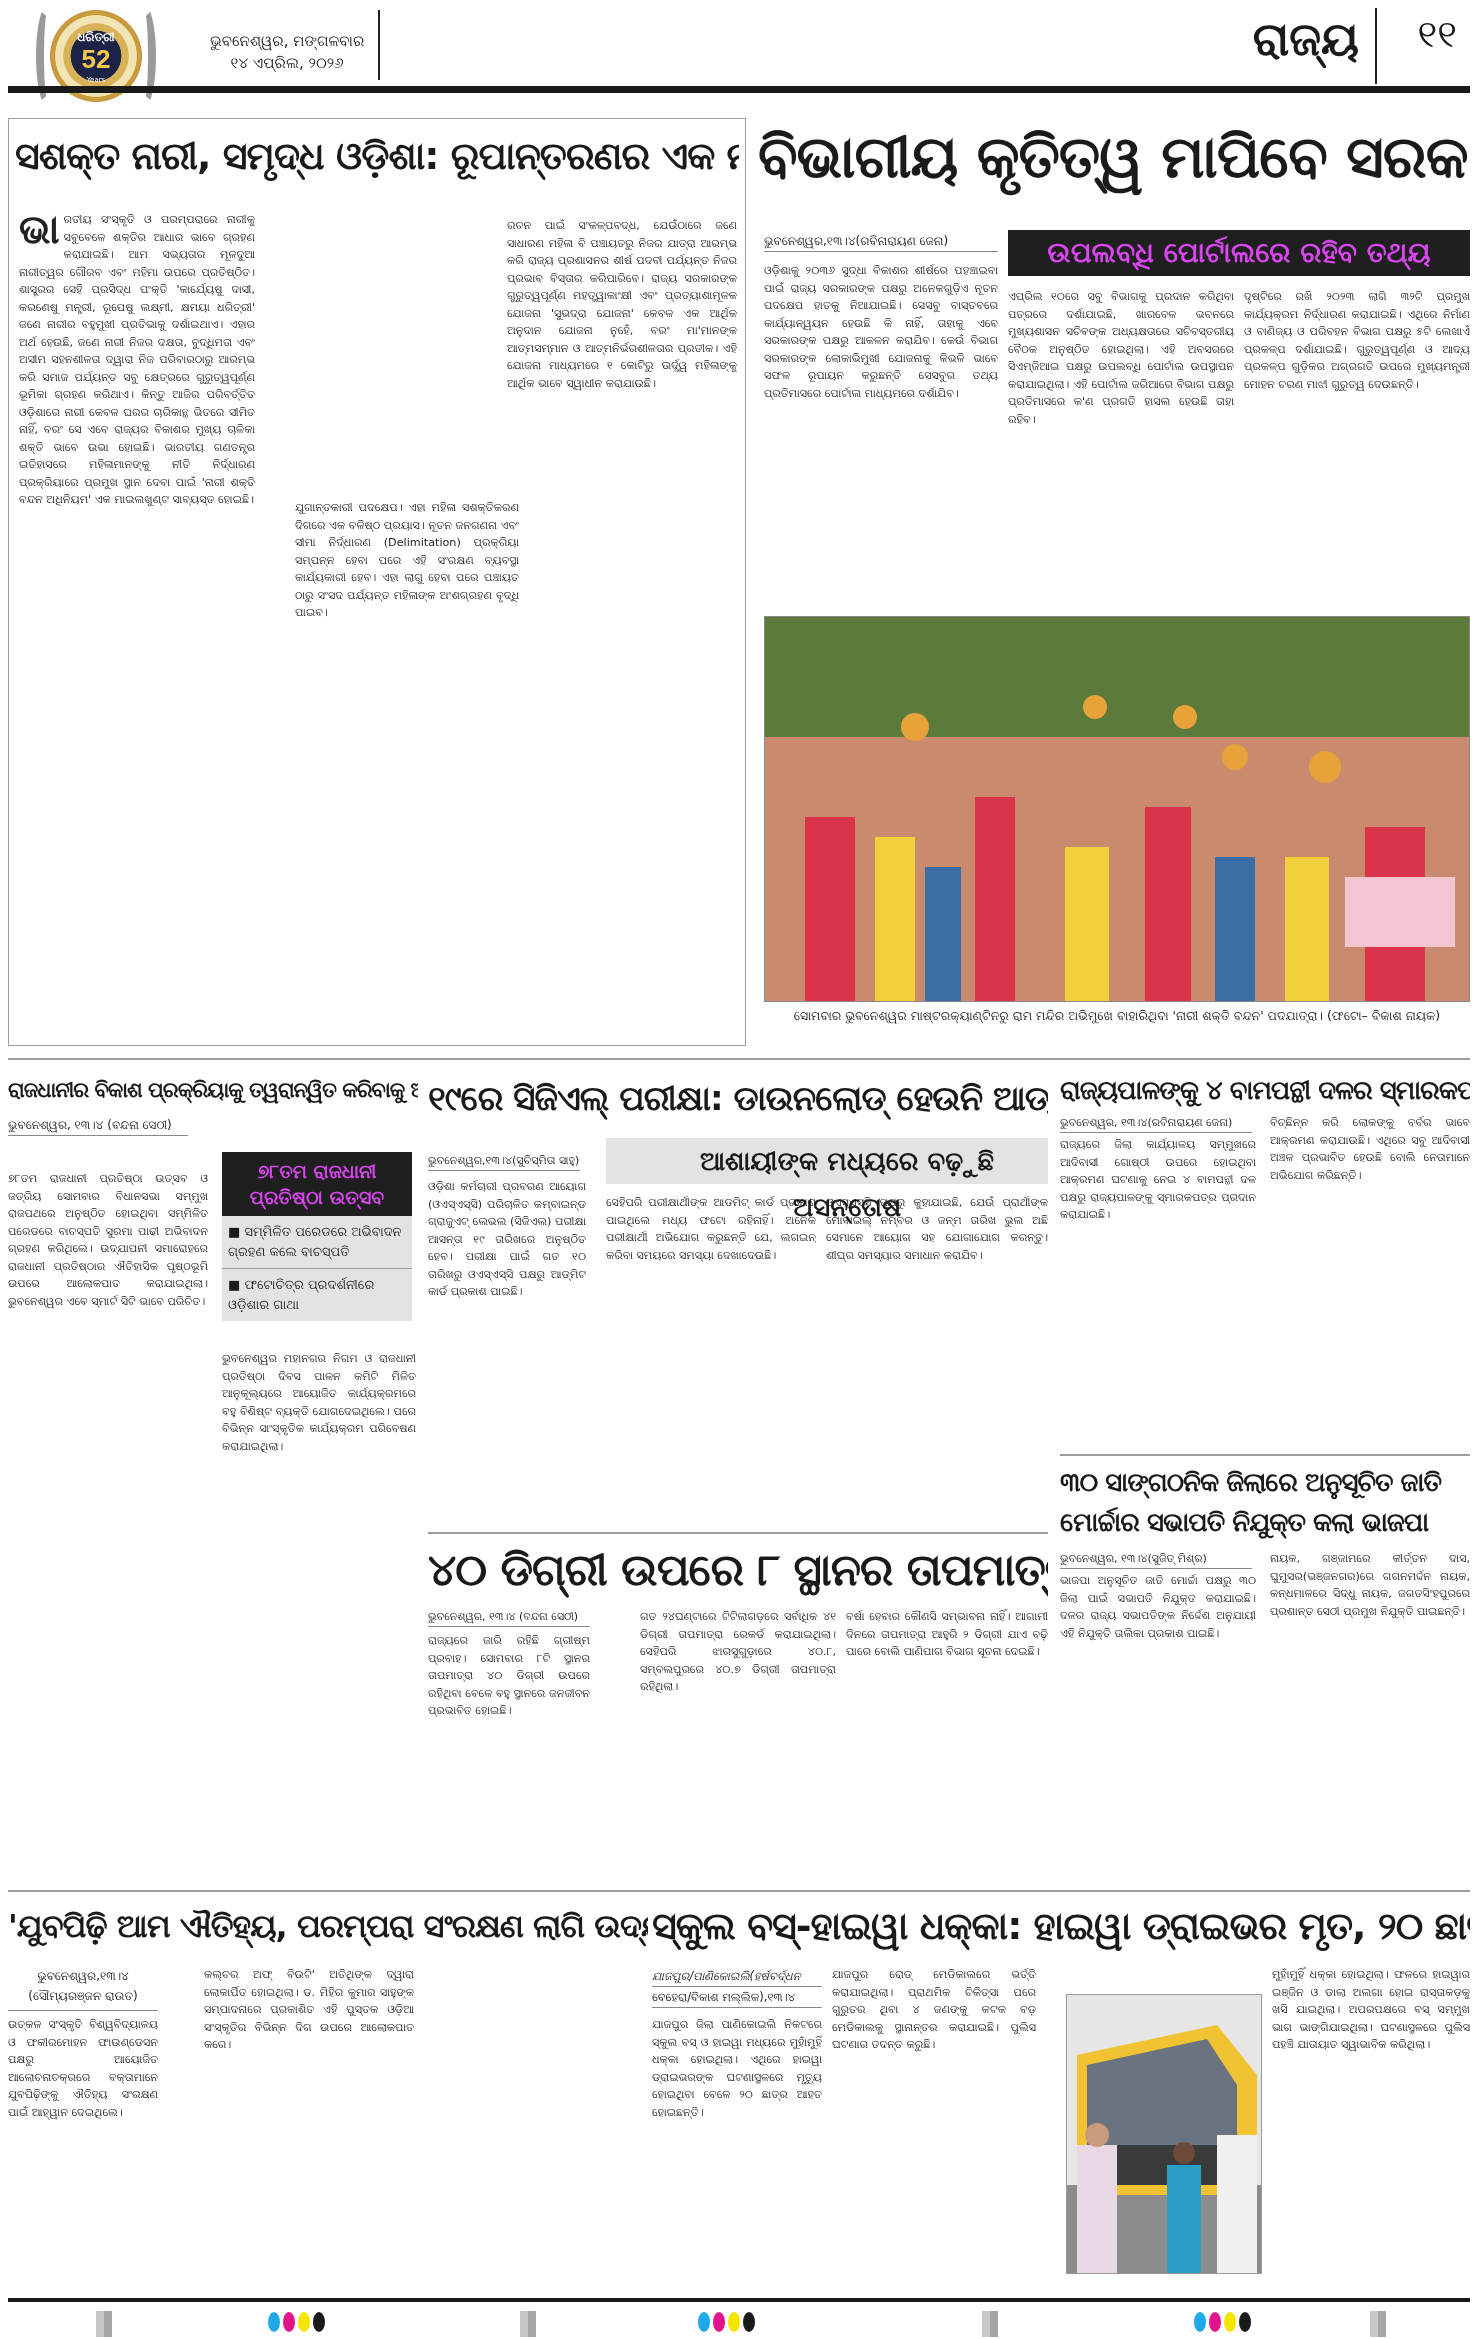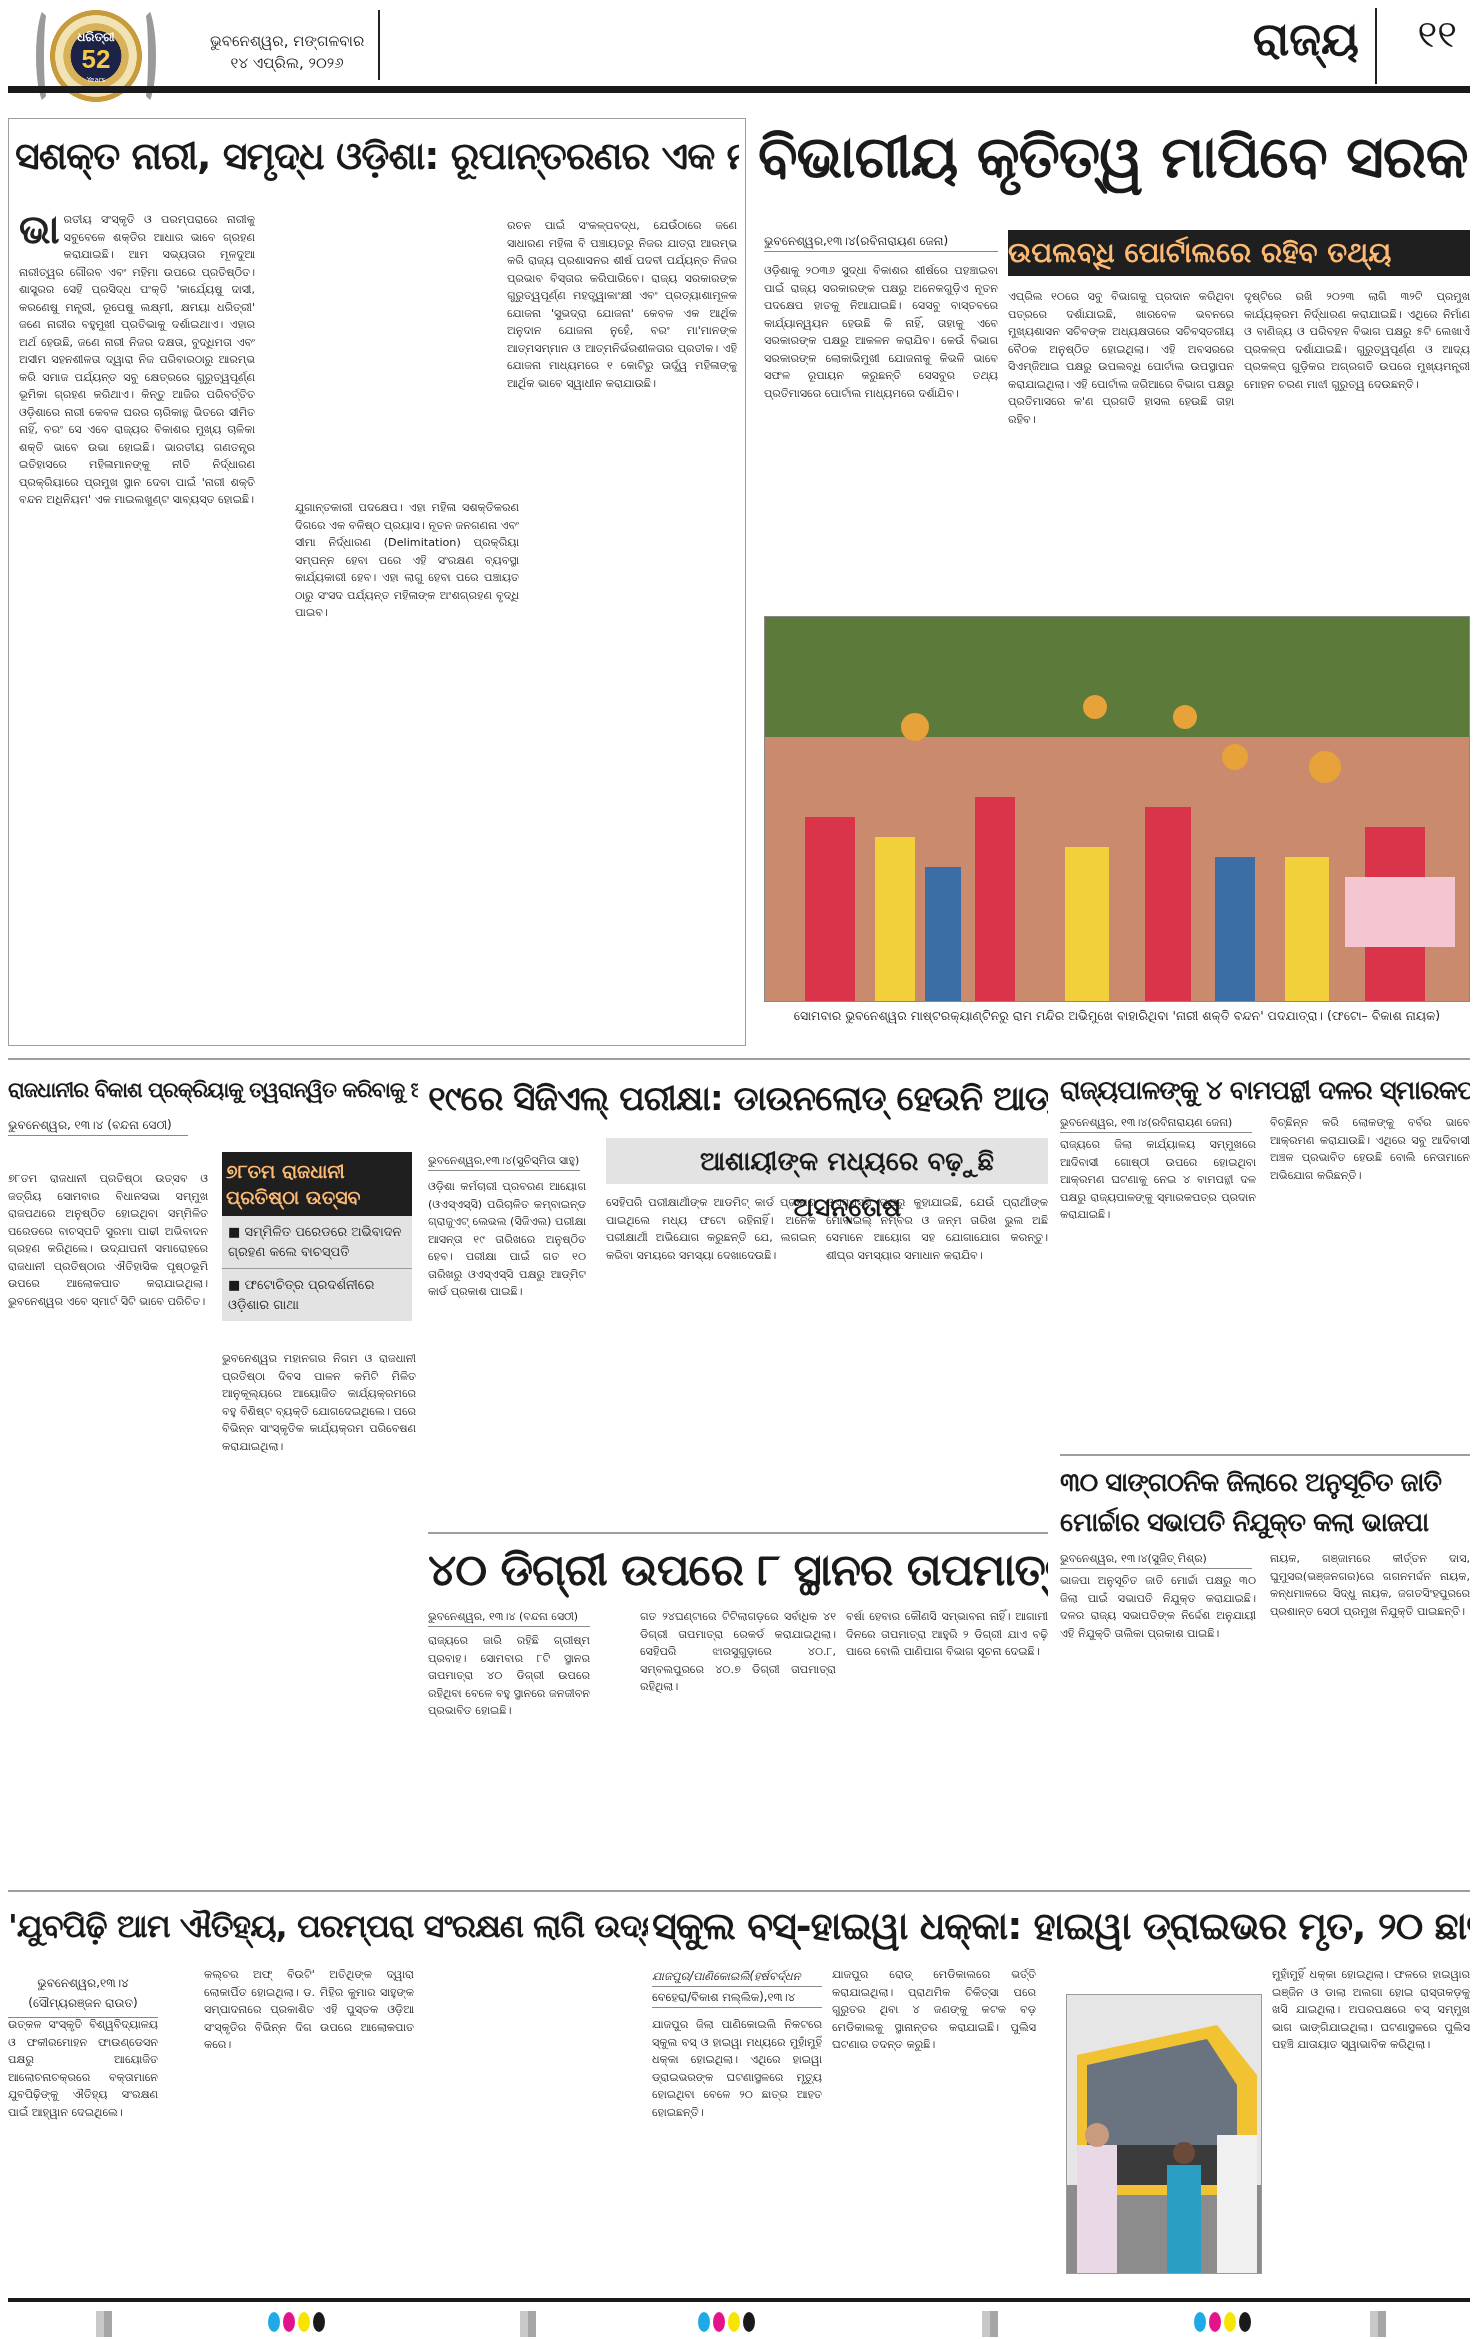--- a/index.html
+++ b/index.html
@@ -23,21 +23,21 @@
   .pageno { right: 20px; top: 12px; font-size: 38px; font-weight: normal; }
   .topbar { left: 8px; width: 1462px; top: 86px; height: 7px; background: #1a1a1a; }
 
   .frame { border: 1.5px solid #9e9e9e; }
   .headline { font-weight: bold; letter-spacing: -1px; white-space: nowrap; overflow: hidden; }
   .byline { font-size: 12px; border-bottom: 1px solid #888; padding-bottom: 3px; white-space: nowrap; }
   .body-text { font-size: 11.2px; line-height: 17.5px; text-align: justify; color: #222; overflow: hidden; }
   .dropcap { float: left; font-size: 40px; line-height: 36px; font-weight: bold; margin-right: 4px; }
   .photo { background: #ddd; overflow: hidden; }
   .caption { background: #d9d9d9; text-align: center; font-size: 13px; line-height: 18px; padding: 3px 0; }
-  .blackbox { background: #1f1f1f; color: #fdba74; font-weight: bold; }
+  .blackbox { background: #1f1f1f; color: #d946ef; text-align: center; font-weight: bold; }
   .greybox { background: #e3e3e3; }
   .hr { height: 1.5px; background: #9e9e9e; }
 
   .regmark { width: 16px; height: 26px; background: linear-gradient(90deg,#c8c8c8 0 50%, #a6a6a6 50% 100%); }
   .cmyk { display: flex; gap: 3px; }
   .cmyk span { width: 12px; height: 20px; border-radius: 50%; display:block; }
 </style>
 </head>
 <body>
 
@@ -155,21 +155,21 @@
   <div class="abs byline" style="left:0; top:70px; width:162px; font-size:11px;">ଭୁବନେଶ୍ୱର, ୧୩।୪ (ବନ୍ଦନା ସେଠୀ)</div>
   <div class="abs body-text" style="left:0; top:92px; width:162px; height:238px;">ରାଜ୍ୟରେ ଜାରି ରହିଛି ଗ୍ରୀଷ୍ମ ପ୍ରବାହ। ସୋମବାର ୮ଟି ସ୍ଥାନର ତାପମାତ୍ରା ୪୦ ଡିଗ୍ରୀ ଉପରେ ରହିଥିବା ବେଳେ ବହୁ ସ୍ଥାନରେ ଜନଜୀବନ ପ୍ରଭାବିତ ହୋଇଛି।</div>
   <div class="abs body-text" style="left:212px; top:68px; width:196px; height:262px;">ଗତ ୨୪ଘଣ୍ଟାରେ ଟିଟିଲାଗଡ଼ରେ ସର୍ବାଧିକ ୪୧ ଡିଗ୍ରୀ ତାପମାତ୍ରା ରେକର୍ଡ କରାଯାଇଥିଲା। ସେହିପରି ଝାରସୁଗୁଡ଼ାରେ ୪୦.୮, ସମ୍ବଲପୁରରେ ୪୦.୭ ଡିଗ୍ରୀ ତାପମାତ୍ରା ରହିଥିଲା।</div>
   <div class="abs body-text" style="left:418px; top:68px; width:202px; height:262px;">ବର୍ଷା ହେବାର କୌଣସି ସମ୍ଭାବନା ନାହିଁ। ଆଗାମୀ ଦିନରେ ତାପମାତ୍ରା ଆହୁରି ୨ ଡିଗ୍ରୀ ଯାଏ ବଢ଼ି ପାରେ ବୋଲି ପାଣିପାଗ ବିଭାଗ ସୂଚନା ଦେଇଛି।</div>
 </div>
 
 <div class="abs hr" style="left:8px; top:1890px; width:1462px;"></div>
 
 <div class="abs" style="left:8px; top:1898px; width:640px; height:380px;">
   <div class="abs headline" style="left:0; top:0; width:640px; font-size:32px; line-height:56px;">'ଯୁବପିଢ଼ି ଆମ ଐତିହ୍ୟ, ପରମ୍ପରା ସଂରକ୍ଷଣ ଲାଗି ଉଦ୍ୟମ କରନ୍ତୁ'</div>
-  <div class="abs" style="left:0; top:68px; width:150px; text-align:center; font-size:12px; line-height:20px; border-bottom:1px solid #888; padding-bottom:4px;margin-top:7px;">
+  <div class="abs" style="left:0; top:68px; width:150px; text-align:center; font-size:12px; line-height:20px; border-bottom:1px solid #888; padding-bottom:4px;">
     <div>ଭୁବନେଶ୍ୱର,୧୩।୪</div>
     <div>(ସୌମ୍ୟରଞ୍ଜନ ରାଉତ)</div>
   </div>
   <div class="abs body-text" style="left:0; top:118px; width:150px; height:256px;">ଉତ୍କଳ ସଂସ୍କୃତି ବିଶ୍ୱବିଦ୍ୟାଳୟ ଓ ଫକୀରମୋହନ ଫାଉଣ୍ଡେସନ ପକ୍ଷରୁ ଆୟୋଜିତ ଆଲୋଚନାଚକ୍ରରେ ବକ୍ତାମାନେ ଯୁବପିଢ଼ିଙ୍କୁ ଐତିହ୍ୟ ସଂରକ୍ଷଣ ପାଇଁ ଆହ୍ୱାନ ଦେଇଥିଲେ।</div>
   <div class="abs body-text" style="left:196px; top:68px; width:210px; height:306px;">କଲ୍‌ଚର ଅଫ୍ ବିଉଟି' ଅତିଥିଙ୍କ ଦ୍ୱାରା ଲୋକାର୍ପିତ ହୋଇଥିଲା। ଡ. ମିହିର କୁମାର ସାହୁଙ୍କ ସମ୍ପାଦନାରେ ପ୍ରକାଶିତ ଏହି ପୁସ୍ତକ ଓଡ଼ିଆ ସଂସ୍କୃତିର ବିଭିନ୍ନ ଦିଗ ଉପରେ ଆଲୋକପାତ କରେ।</div>
 </div>
 
 <div class="abs" style="left:652px; top:1898px; width:818px; height:380px;">
   <div class="abs headline" style="left:0; top:0; width:818px; font-size:38px; line-height:56px;">ସ୍କୁଲ ବସ୍-ହାଇୱା ଧକ୍କା: ହାଇୱା ଡ୍ରାଇଭର ମୃତ, ୨୦ ଛାତ୍ର ଆହତ</div>
   <div class="abs" style="left:0; top:68px; width:170px; font-size:11.5px; line-height:20px;">

